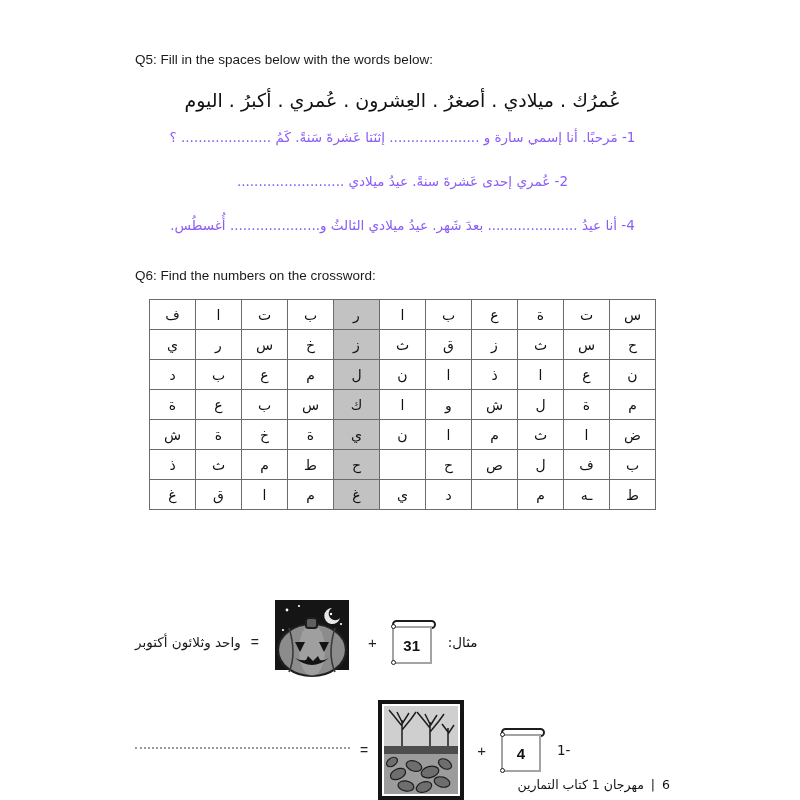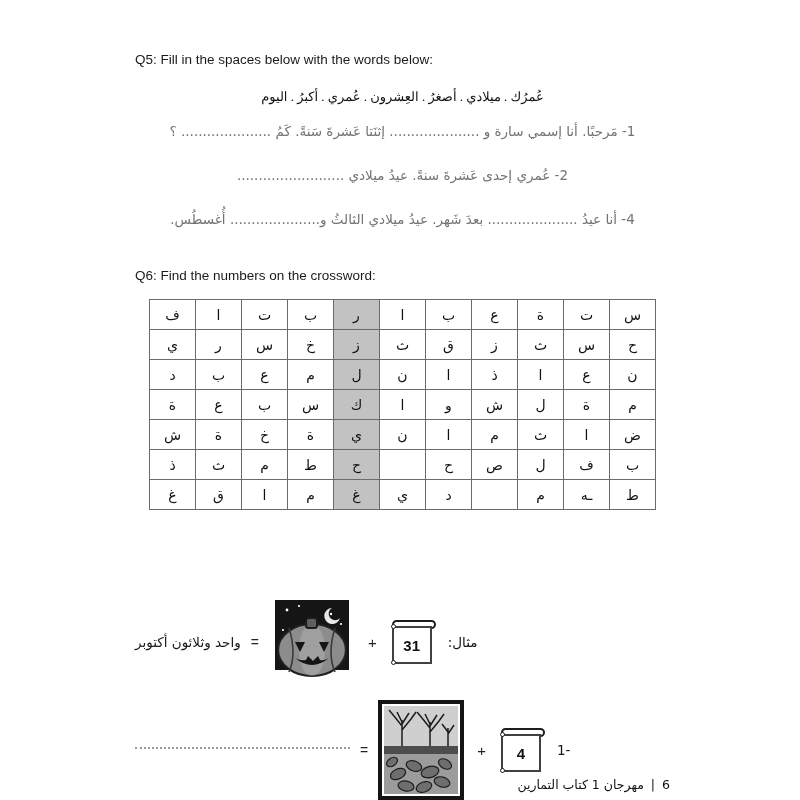--- a/index.html
+++ b/index.html
@@ -22,31 +22,30 @@
   .ar {
     direction: rtl;
     unicode-bidi: bidi-override;
     font-family: "DejaVu Sans", sans-serif;
     color: #111;
   }
   .ar-line {
     direction: rtl;
     font-family: "DejaVu Sans", sans-serif;
     font-size: 13px;
-    color: #737373;
+    color: #8b5cf6;
   }
 
   
   #q5 { position: absolute; left: 135px; top: 8px; width: 535px; margin-top: 44px; }
   #q5 .wordbank {
     text-align: center;
-    font-size: 13px;
+    font-size: 19px;
     margin-top: 22px;
     letter-spacing: 0.5px;
-    font-family: Liberation Serif, serif;
   }
   #q5 .items { margin-top: 18px; }
   #q5 .item {
     text-align: center;
     margin-bottom: 28px;
     font-size: 13.5px;
   }
 
   
   #q6 { position: absolute; left: 135px; top: 268px; width: 535px; }
@@ -117,21 +116,21 @@
   
   .cal {
     position: relative;
     width: 46px; height: 48px;
     flex: none;
   }
   .cal .body {
     position: absolute;
     left: 2px; top: 8px;
     width: 40px; height: 38px;
-    border: 2px solid #404040;
+    border: 2px solid #a3a3a3;
     background: #fff;
     display: flex; align-items: center; justify-content: center;
     font-family: "Liberation Sans", sans-serif;
     font-size: 15px;
     font-weight: bold;
     color: #111;
   }
   .cal .roll {
     position: absolute;
     left: 2px; top: 2px;

